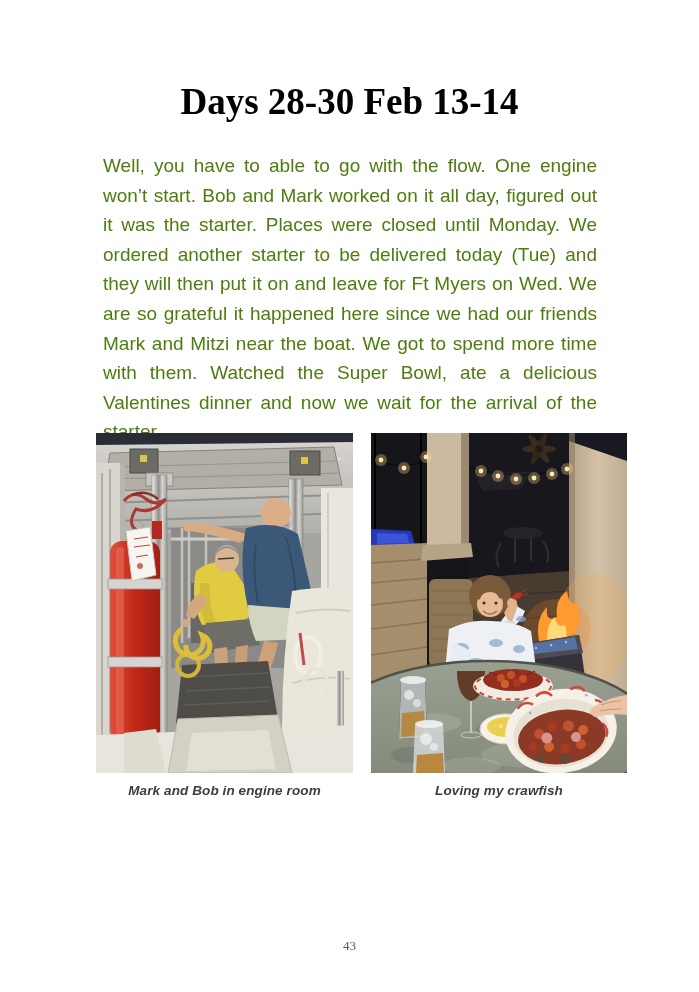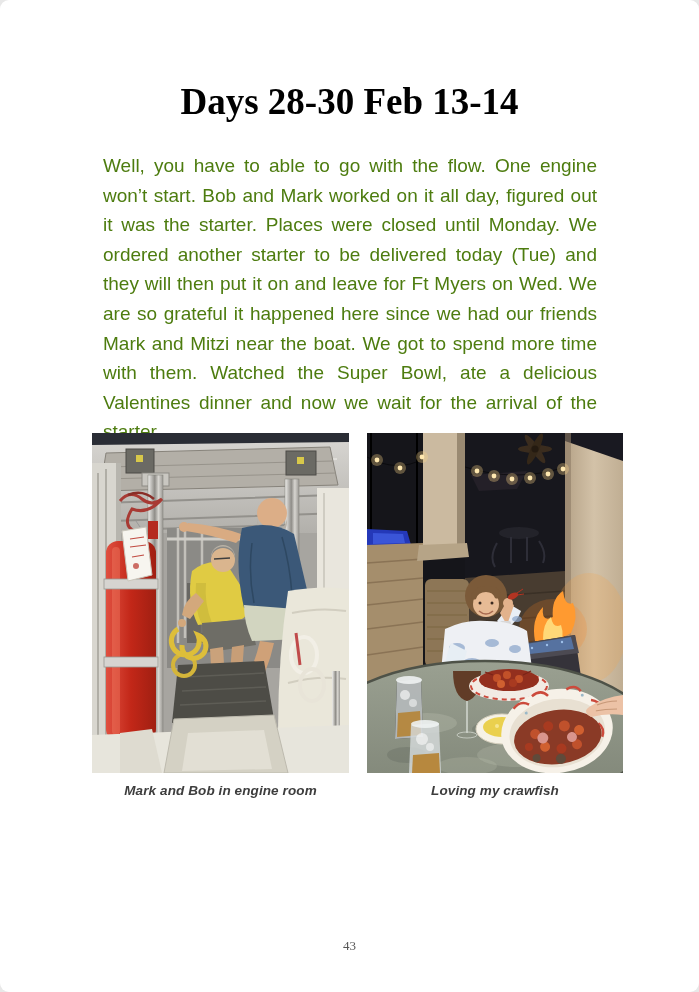--- a/index.html
+++ b/index.html
@@ -1,34 +1,33 @@
 <!DOCTYPE html>
 <html><head>
 <meta charset="utf-8">
 <style>
   html,body{margin:0;padding:0;background:#e8e8e8;}
   .page{
     position:relative;width:699px;height:992px;background:#ffffff;
     margin:0 auto;overflow:hidden;
     font-family:"Liberation Sans",sans-serif;
-    border-radius:9px;
   }
   .title{
     position:absolute;top:82px;left:0;width:699px;text-align:center;
     font-family:"Liberation Serif",serif;font-weight:700;font-size:37px;
     color:#000;line-height:1.1;margin:0;
   }
   .body-par{
     position:absolute;top:151px;left:103px;width:494px;
     font-size:19px;line-height:29.6px;color:#4d7c0f;
     text-align:justify;margin:0;
   }
   .photo-row{
-    position:absolute;top:433px;left:92px;width:515px;
-    display:flex;gap:18px;
+    position:absolute;top:433px;left:104px;width:515px;
+    display:flex;gap:18px;justify-content:center;
   }
   figure{margin:0;}
   .photo{display:block;overflow:hidden;background:#888;}
   .photo-left{width:257px;height:340px;}
   .photo-right{width:256px;height:340px;}
   .photo svg{display:block;width:100%;height:100%;}
   figcaption{
     margin-top:10px;text-align:center;font-style:italic;font-weight:600;
     font-size:13.5px;color:#3d3d3d;letter-spacing:.1px;
   }

